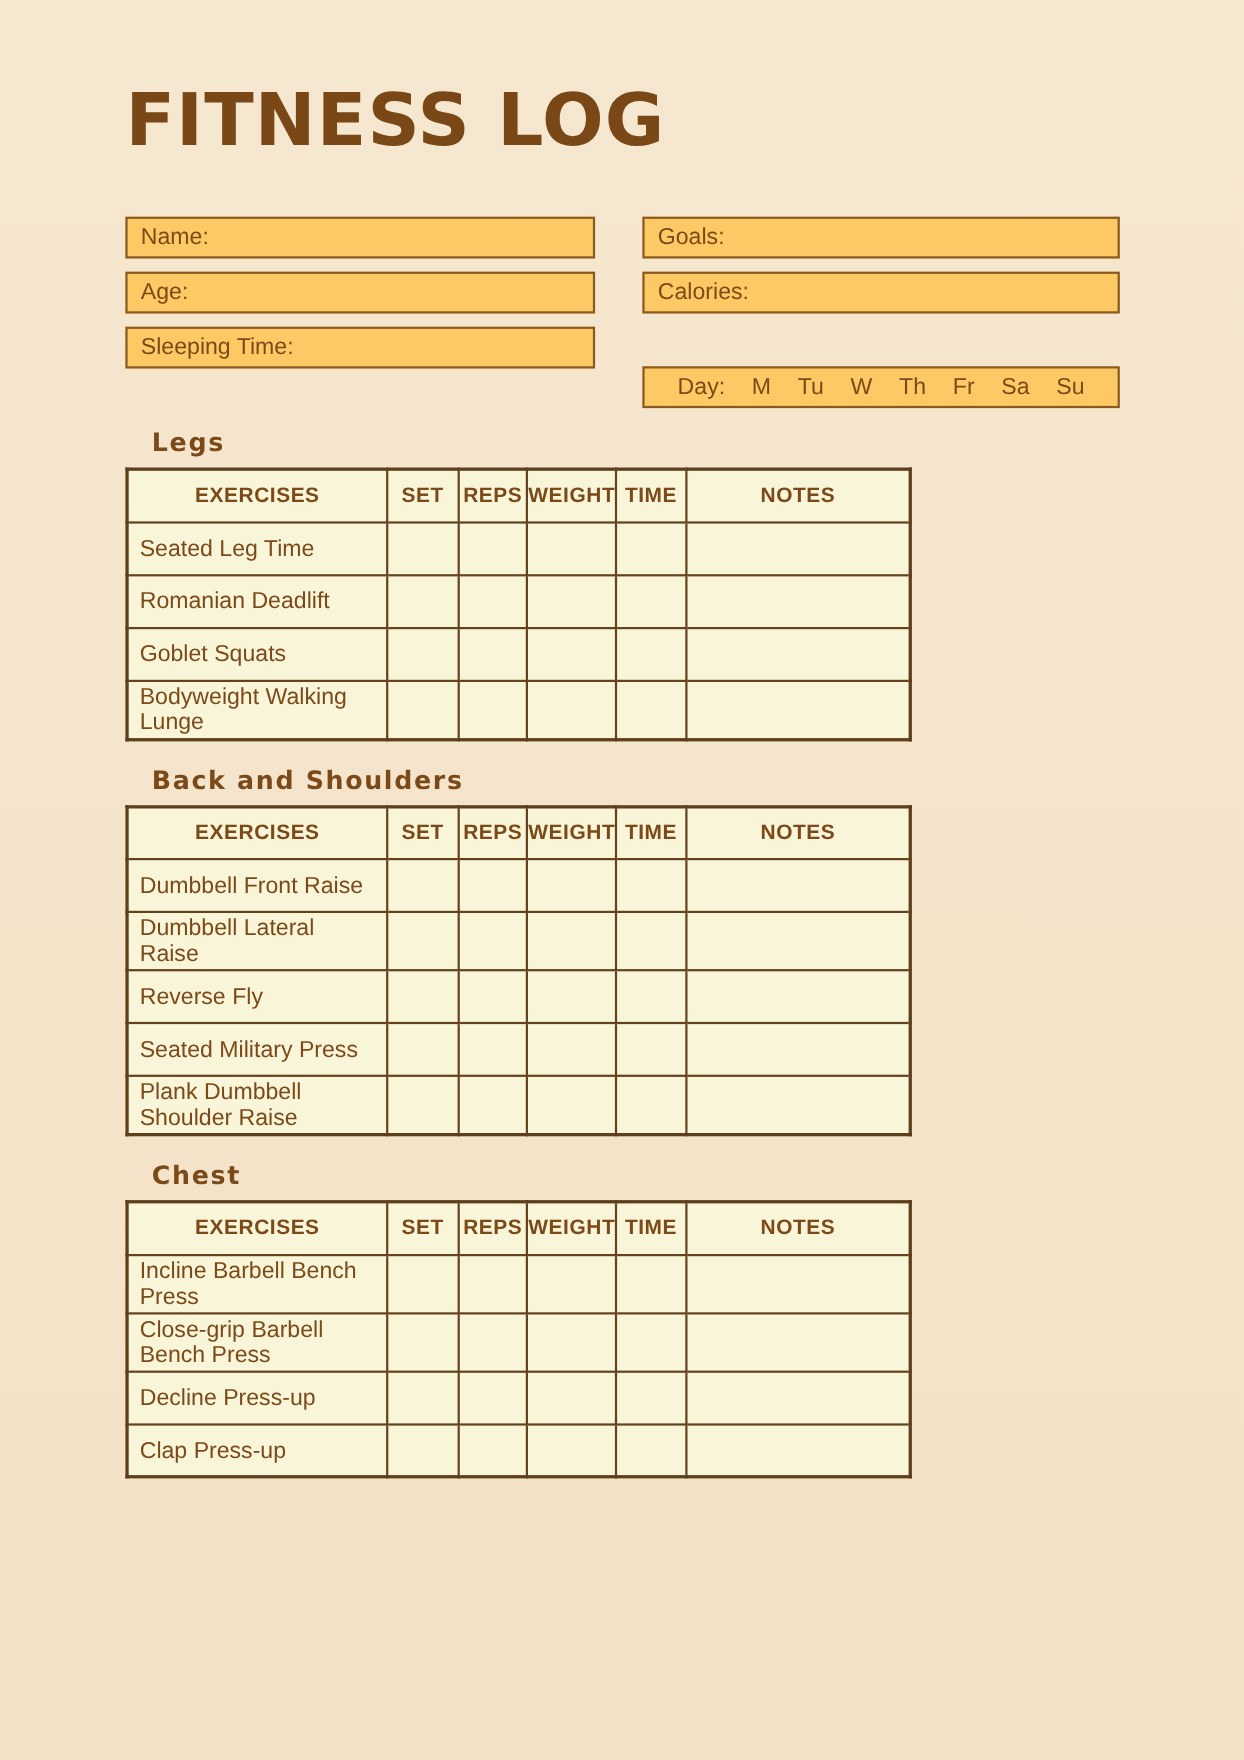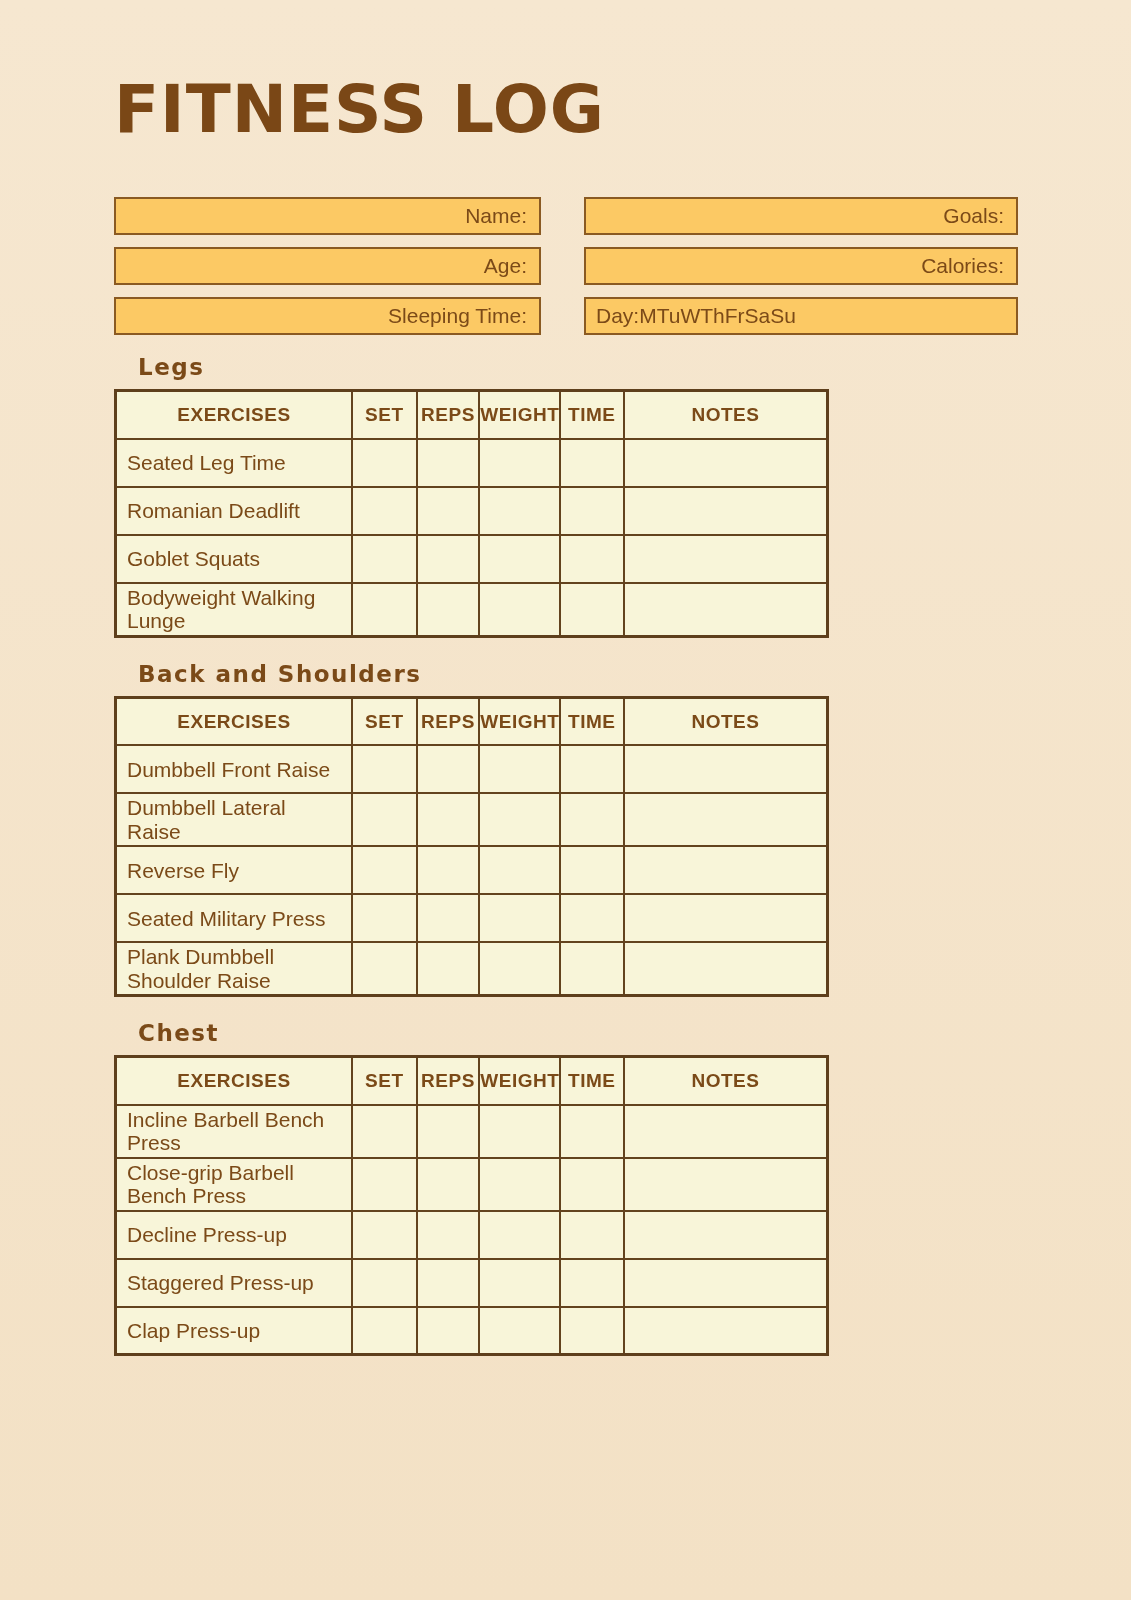--- a/index.html
+++ b/index.html
@@ -40,25 +40,25 @@
   }
   .field-box {
     height: 38px;
     background: #fcc964;
     border: 2px solid #8a5a22;
     display: flex;
     align-items: center;
     padding: 0 12px;
     font-size: 21px;
     color: #7b4a18;
-    justify-content: flex-end;
   }
   .field-box.day-box {
-    justify-content: flex-start;
-    padding: 0 10px;
+    justify-content: space-between;
+    padding: 0 30px;
+    margin-top: 36px;
   }
   .day-chip { color: #7b4a18; }
   .section { margin-top: 19px; }
   .section-title {
     font-size: 23px;
     font-weight: bold;
     letter-spacing: 1.5px;
     color: #7b4a18;
     margin-bottom: 9px;
     font-family: "DejaVu Sans", "Liberation Sans", sans-serif;
@@ -299,28 +299,20 @@
               </tr>
               <tr>
                 <td>Decline Press-up</td>
                 <td></td>
                 <td></td>
                 <td></td>
                 <td></td>
                 <td></td>
               </tr>
               <tr>
-                <td>Staggered Press-up</td>
-                <td></td>
-                <td></td>
-                <td></td>
-                <td></td>
-                <td></td>
-              </tr>
-              <tr>
                 <td>Clap Press-up</td>
                 <td></td>
                 <td></td>
                 <td></td>
                 <td></td>
                 <td></td>
               </tr>
             </tbody>
     </table>
   </div>

